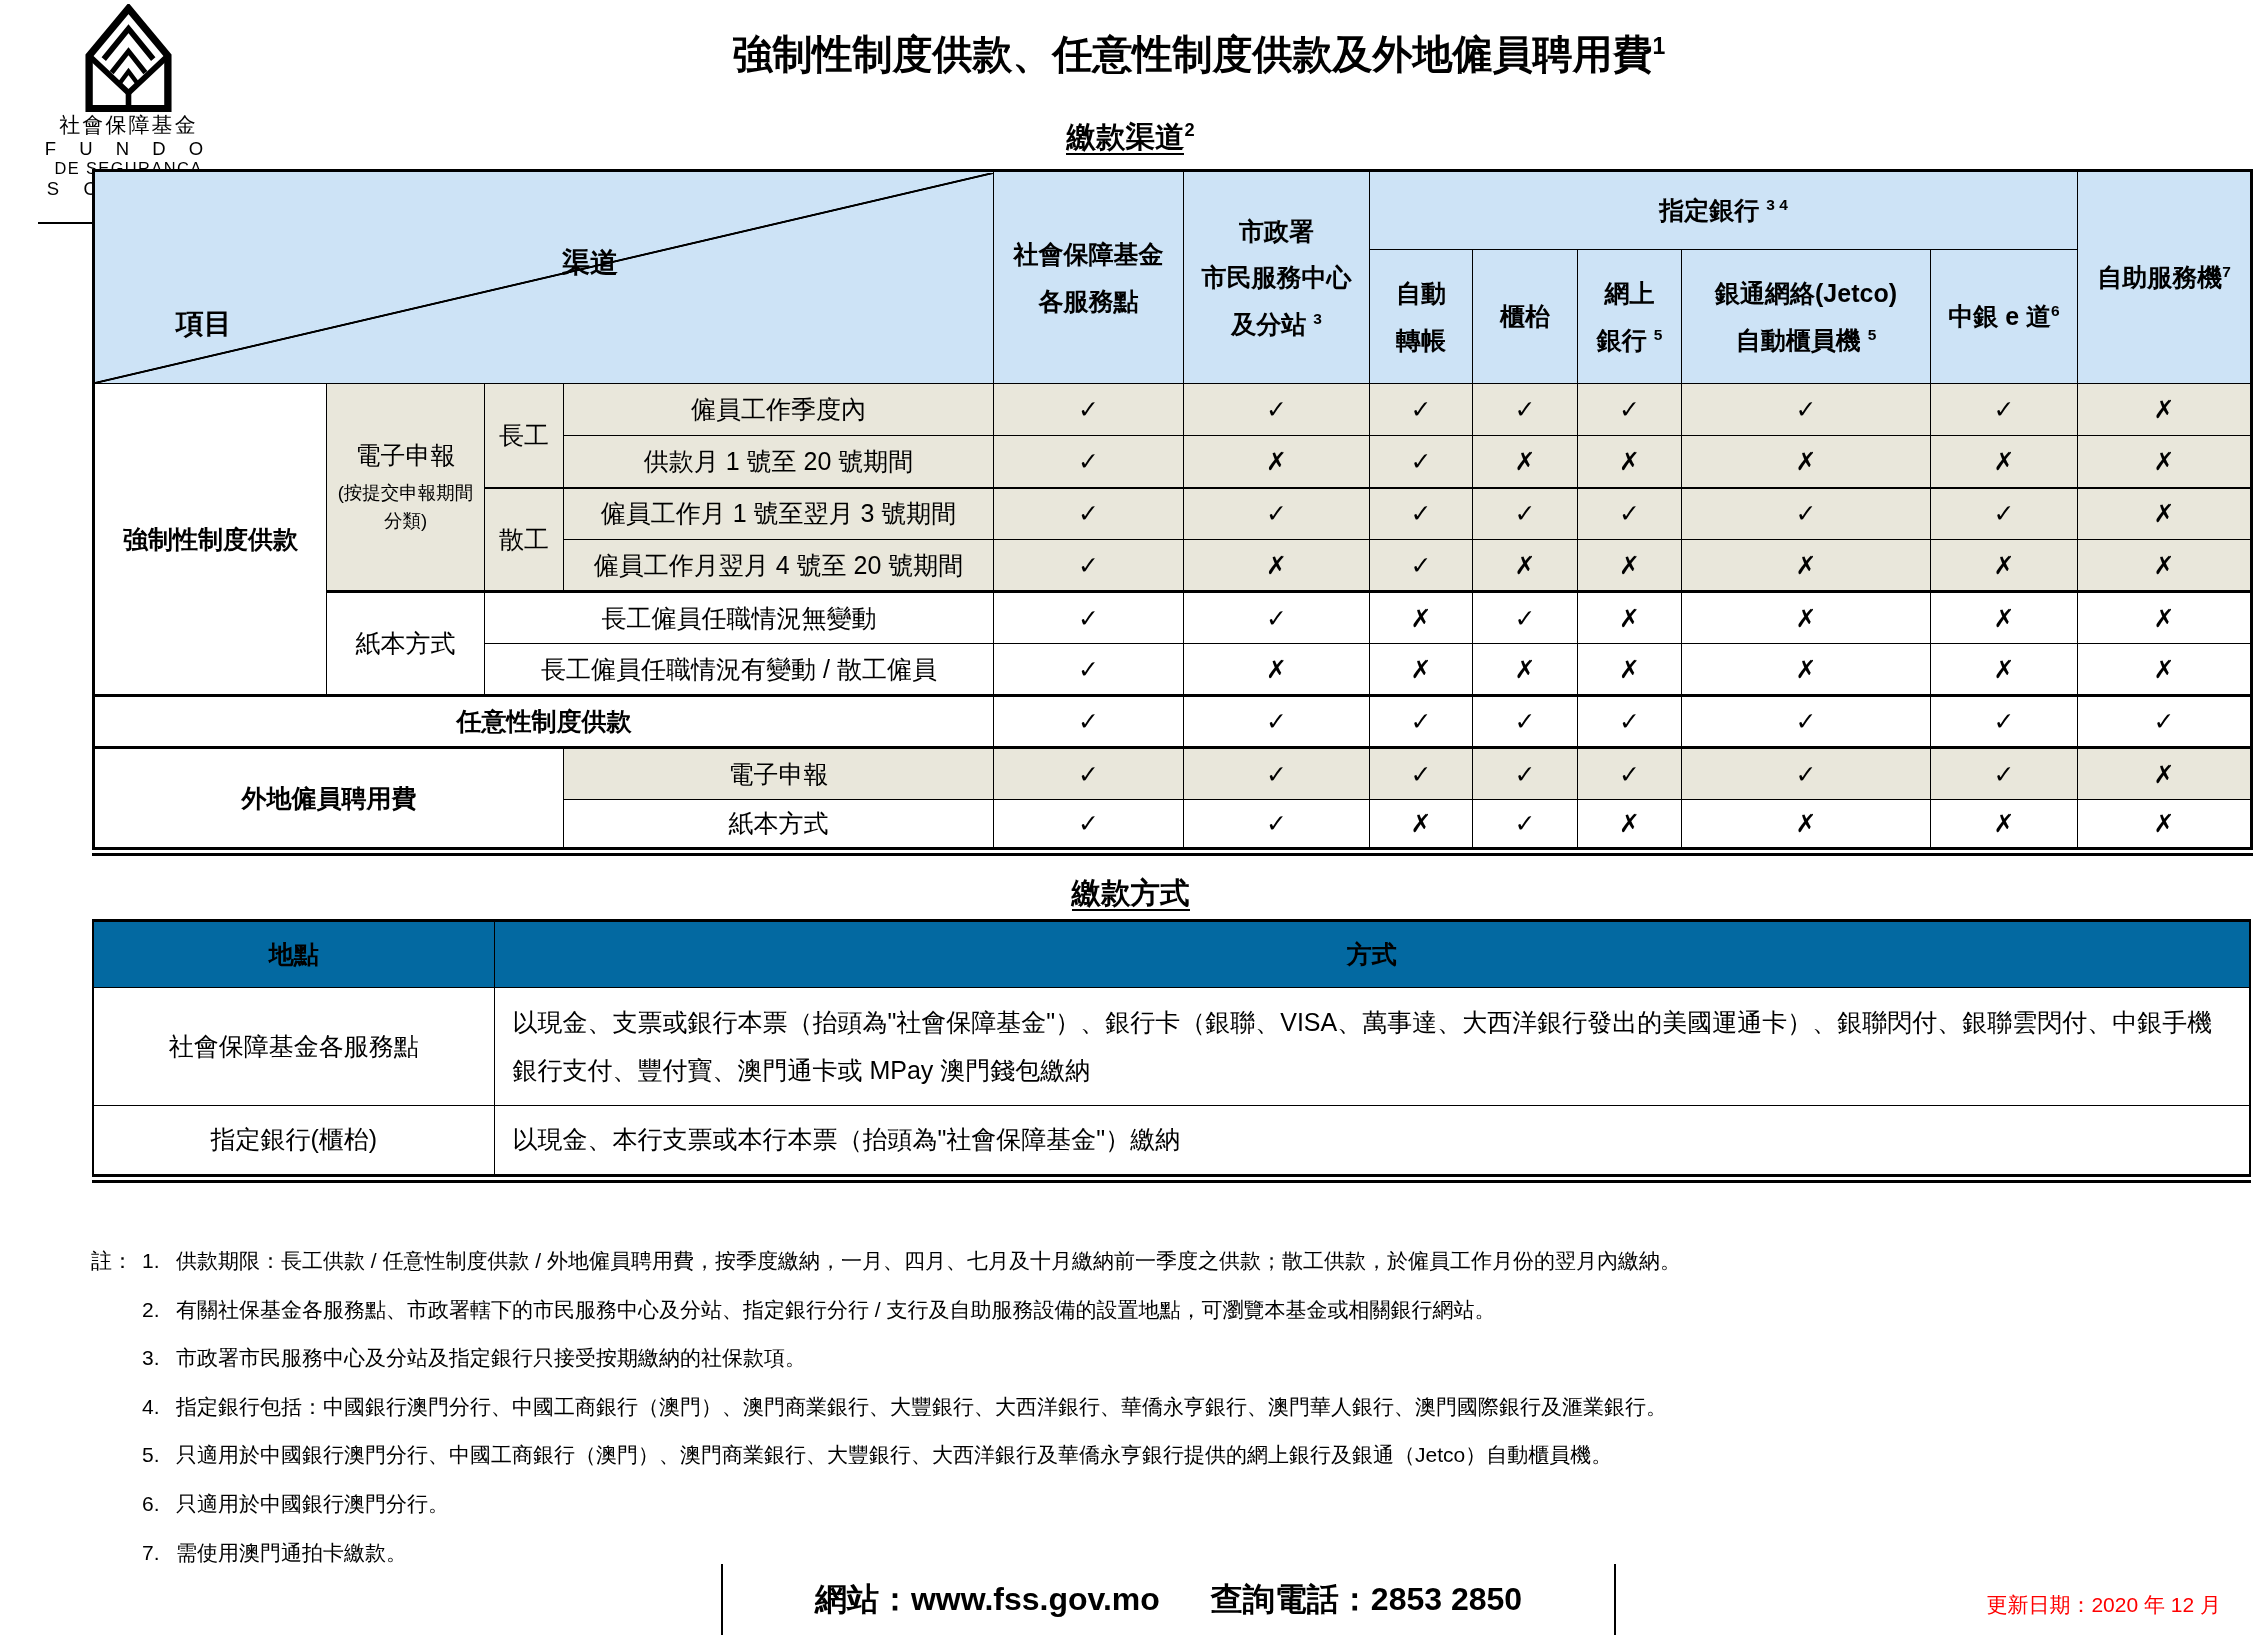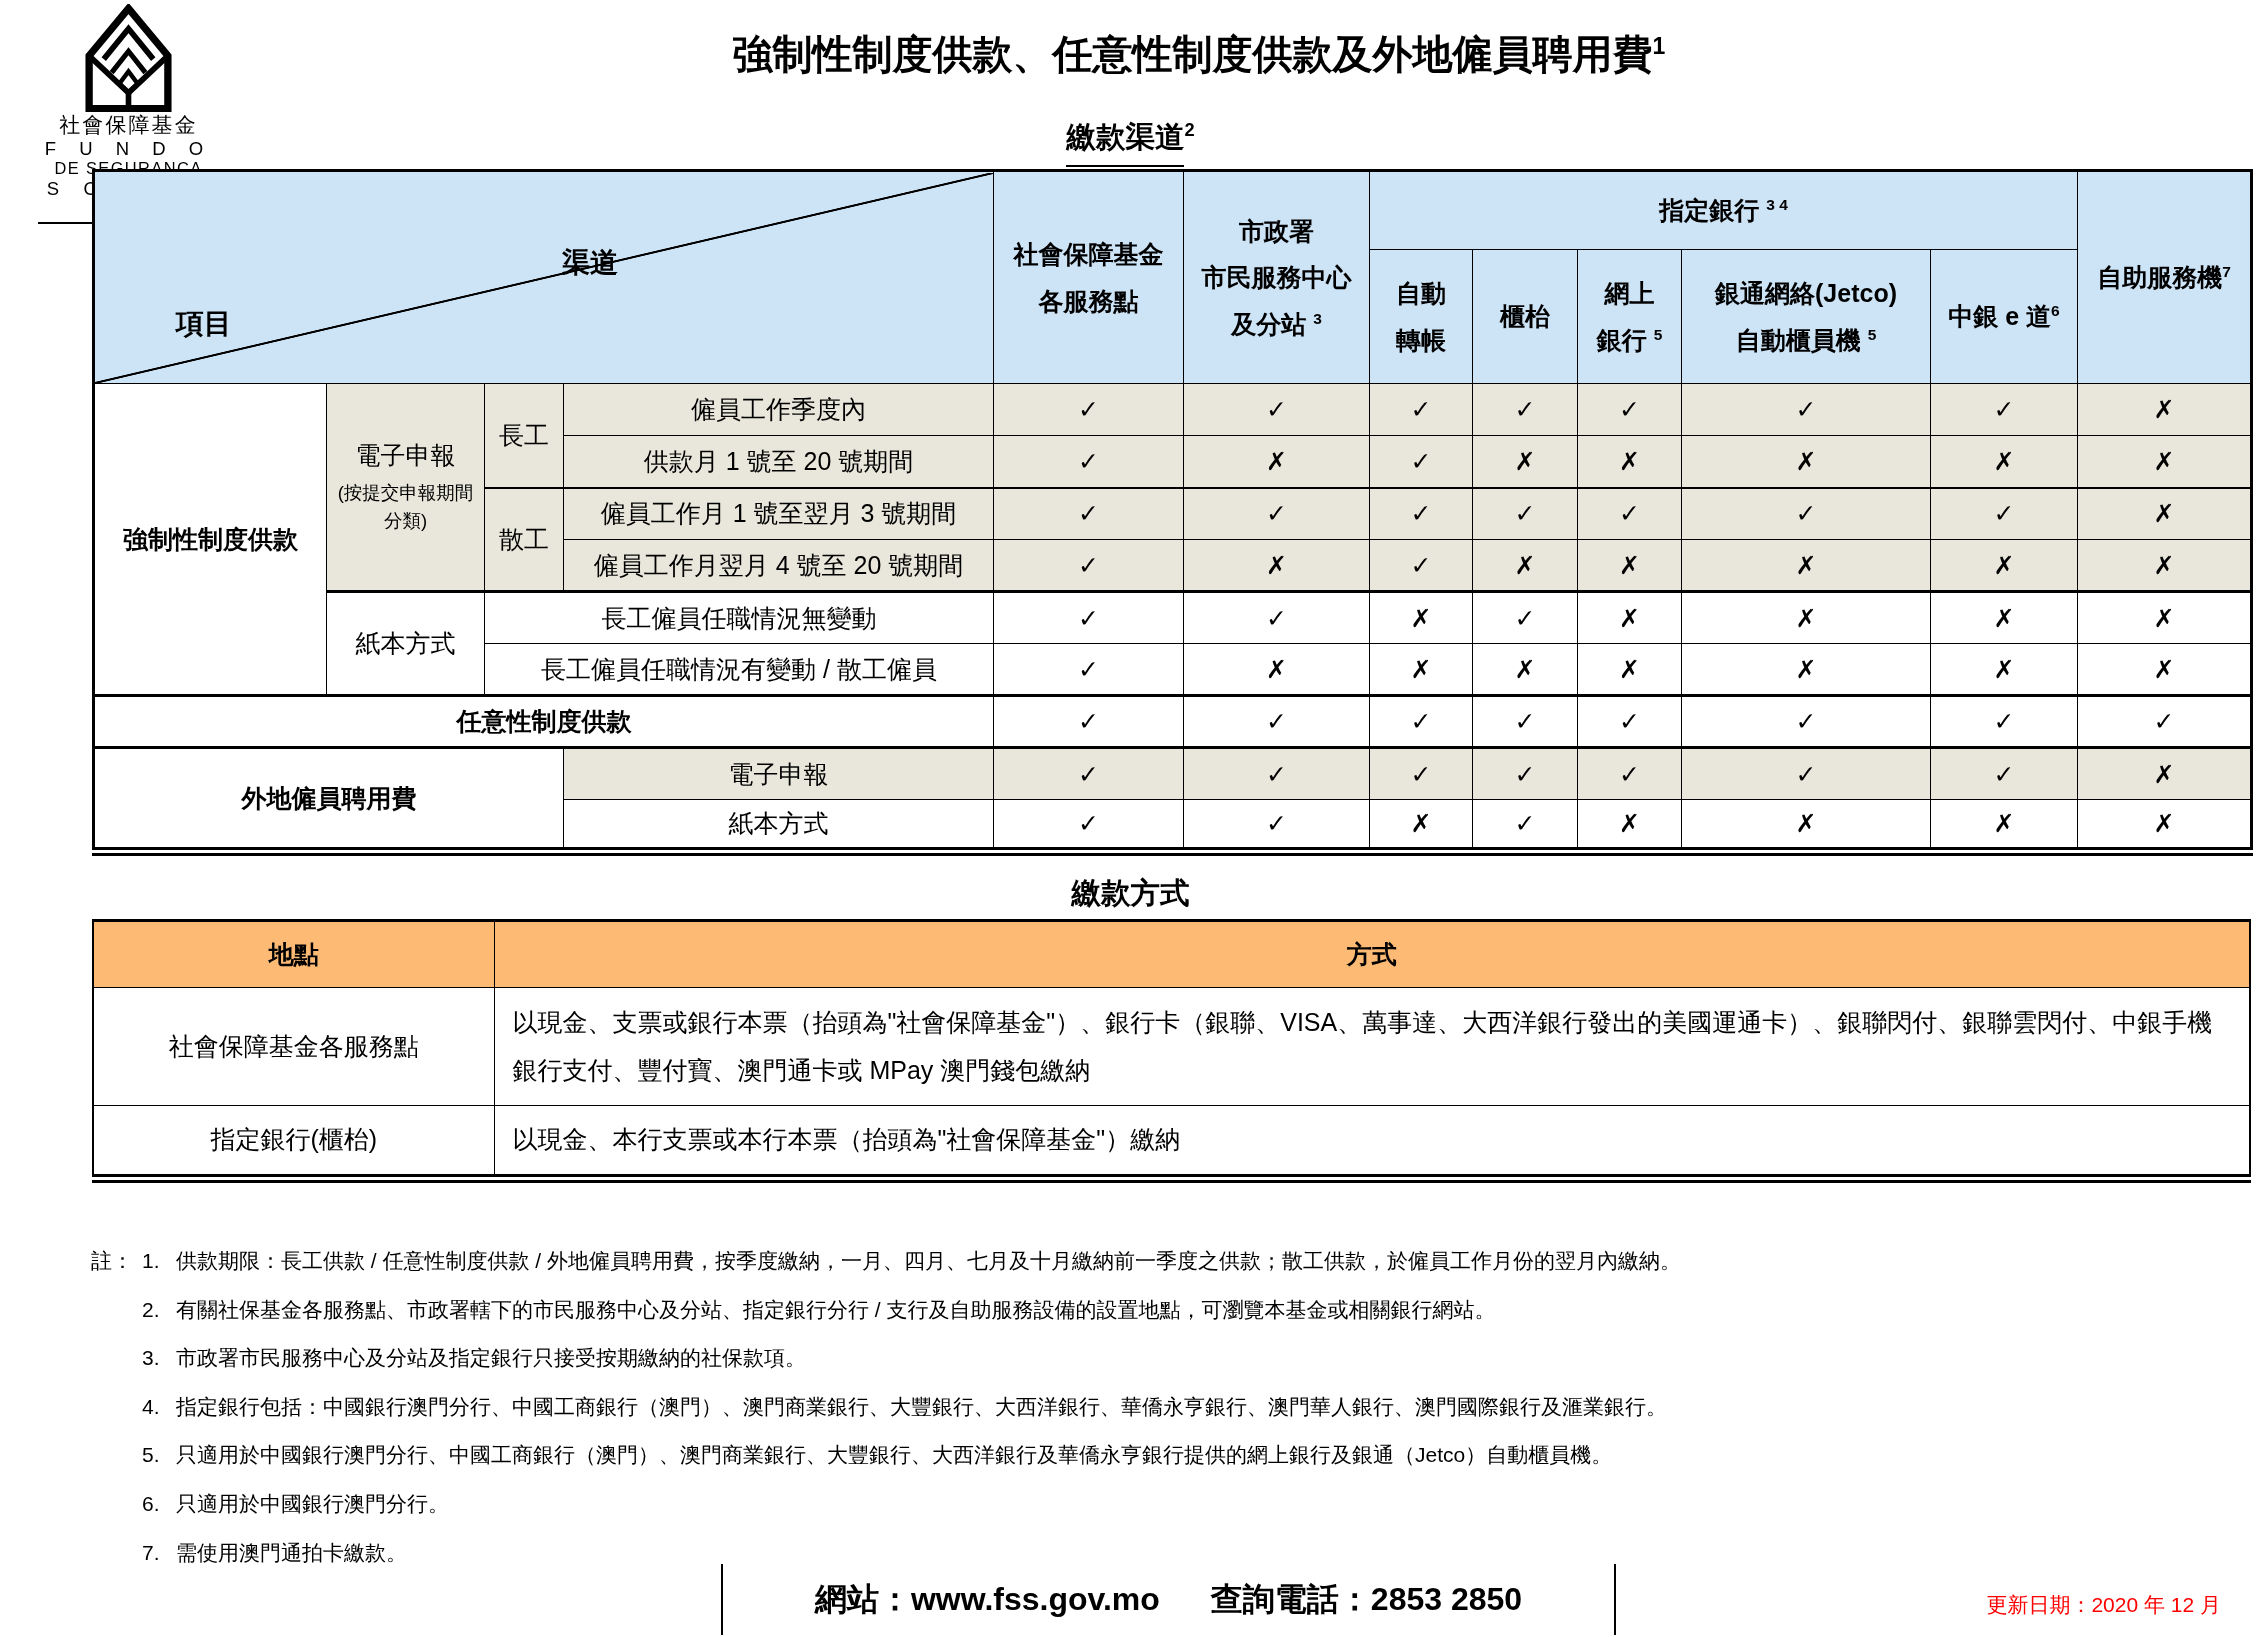--- a/index.html
+++ b/index.html
@@ -15,21 +15,21 @@
   .logo svg{display:block;margin:0 auto;}
   .lg-cn{font-size:21px;letter-spacing:2.1px;margin-top:1.4px;}
   .lg-f{font-size:18.5px;letter-spacing:9px;font-weight:500;}
   .lg-d{font-size:16.4px;letter-spacing:1.4px;}
   .lg-s{font-size:18.5px;letter-spacing:9.6px;display:inline-block;border-bottom:2.1px solid #000;padding-bottom:1.4px;}
 
   
   .title{position:absolute;top:27px;left:206px;right:69px;text-align:center;font-size:40px;font-weight:bold;}
   .title sup{font-size:23px;}
   .sectitle{position:absolute;left:0;right:0;text-align:center;font-size:29.5px;font-weight:bold;}
-  .sectitle .ul{border-bottom:2.7px solid #000;padding-bottom:9px;font-family:Liberation Mono, monospace;}
+  .sectitle .ul{border-bottom:2.7px solid #000;padding-bottom:0;}
   #sec1{top:118px;}
   #sec2{top:874px;}
 
   
   table{border-collapse:collapse;table-layout:fixed;}
   .main{position:absolute;left:92px;top:169px;width:2157px;
         border:3.4px solid #000;border-bottom:9.6px double #000;}
   .main td{border:1.4px solid #000;text-align:center;vertical-align:middle;
            font-size:25px;padding:0 2.7px;overflow:hidden;}
   .hd{background:#cde3f6;font-weight:bold;}
@@ -50,21 +50,21 @@
     background:linear-gradient(to bottom right,
       transparent calc(50% - 1.4px),#000 calc(50% - 0.7px),
       #000 calc(50% + 0.7px),transparent calc(50% + 1.4px));}
   .dg-ch{position:absolute;left:52%;top:34%;font-size:28px;font-weight:bold;}
   .dg-it{position:absolute;left:9%;top:63%;font-size:28px;font-weight:bold;}
 
   
   .mt{position:absolute;left:92px;top:919px;width:2157px;
       border:2.7px solid #000;border-bottom:9.6px double #000;}
   .mt td{border:1.4px solid #000;font-size:25px;vertical-align:middle;}
-  .mt .ghd{background:#fdba74;font-weight:bold;text-align:center;height:63px;margin-top:20px;}
+  .mt .ghd{background:#0369a1;font-weight:bold;text-align:center;height:63px;margin-top:20px;}
   .mt .place{text-align:center;}
   .mt .mtext{text-align:left;padding:9.6px 18px;line-height:1.95;}
   tr.mr1{height:108px;}
   tr.mr2{height:63px;}
 
   
   .notes{position:absolute;left:91px;top:1248px;width:2124px;font-size:21px;}
   .note{display:flex;margin-bottom:22.6px;line-height:26px;}
   .n-pre{width:51px;flex:none;}
   .n-num{width:34px;flex:none;}

